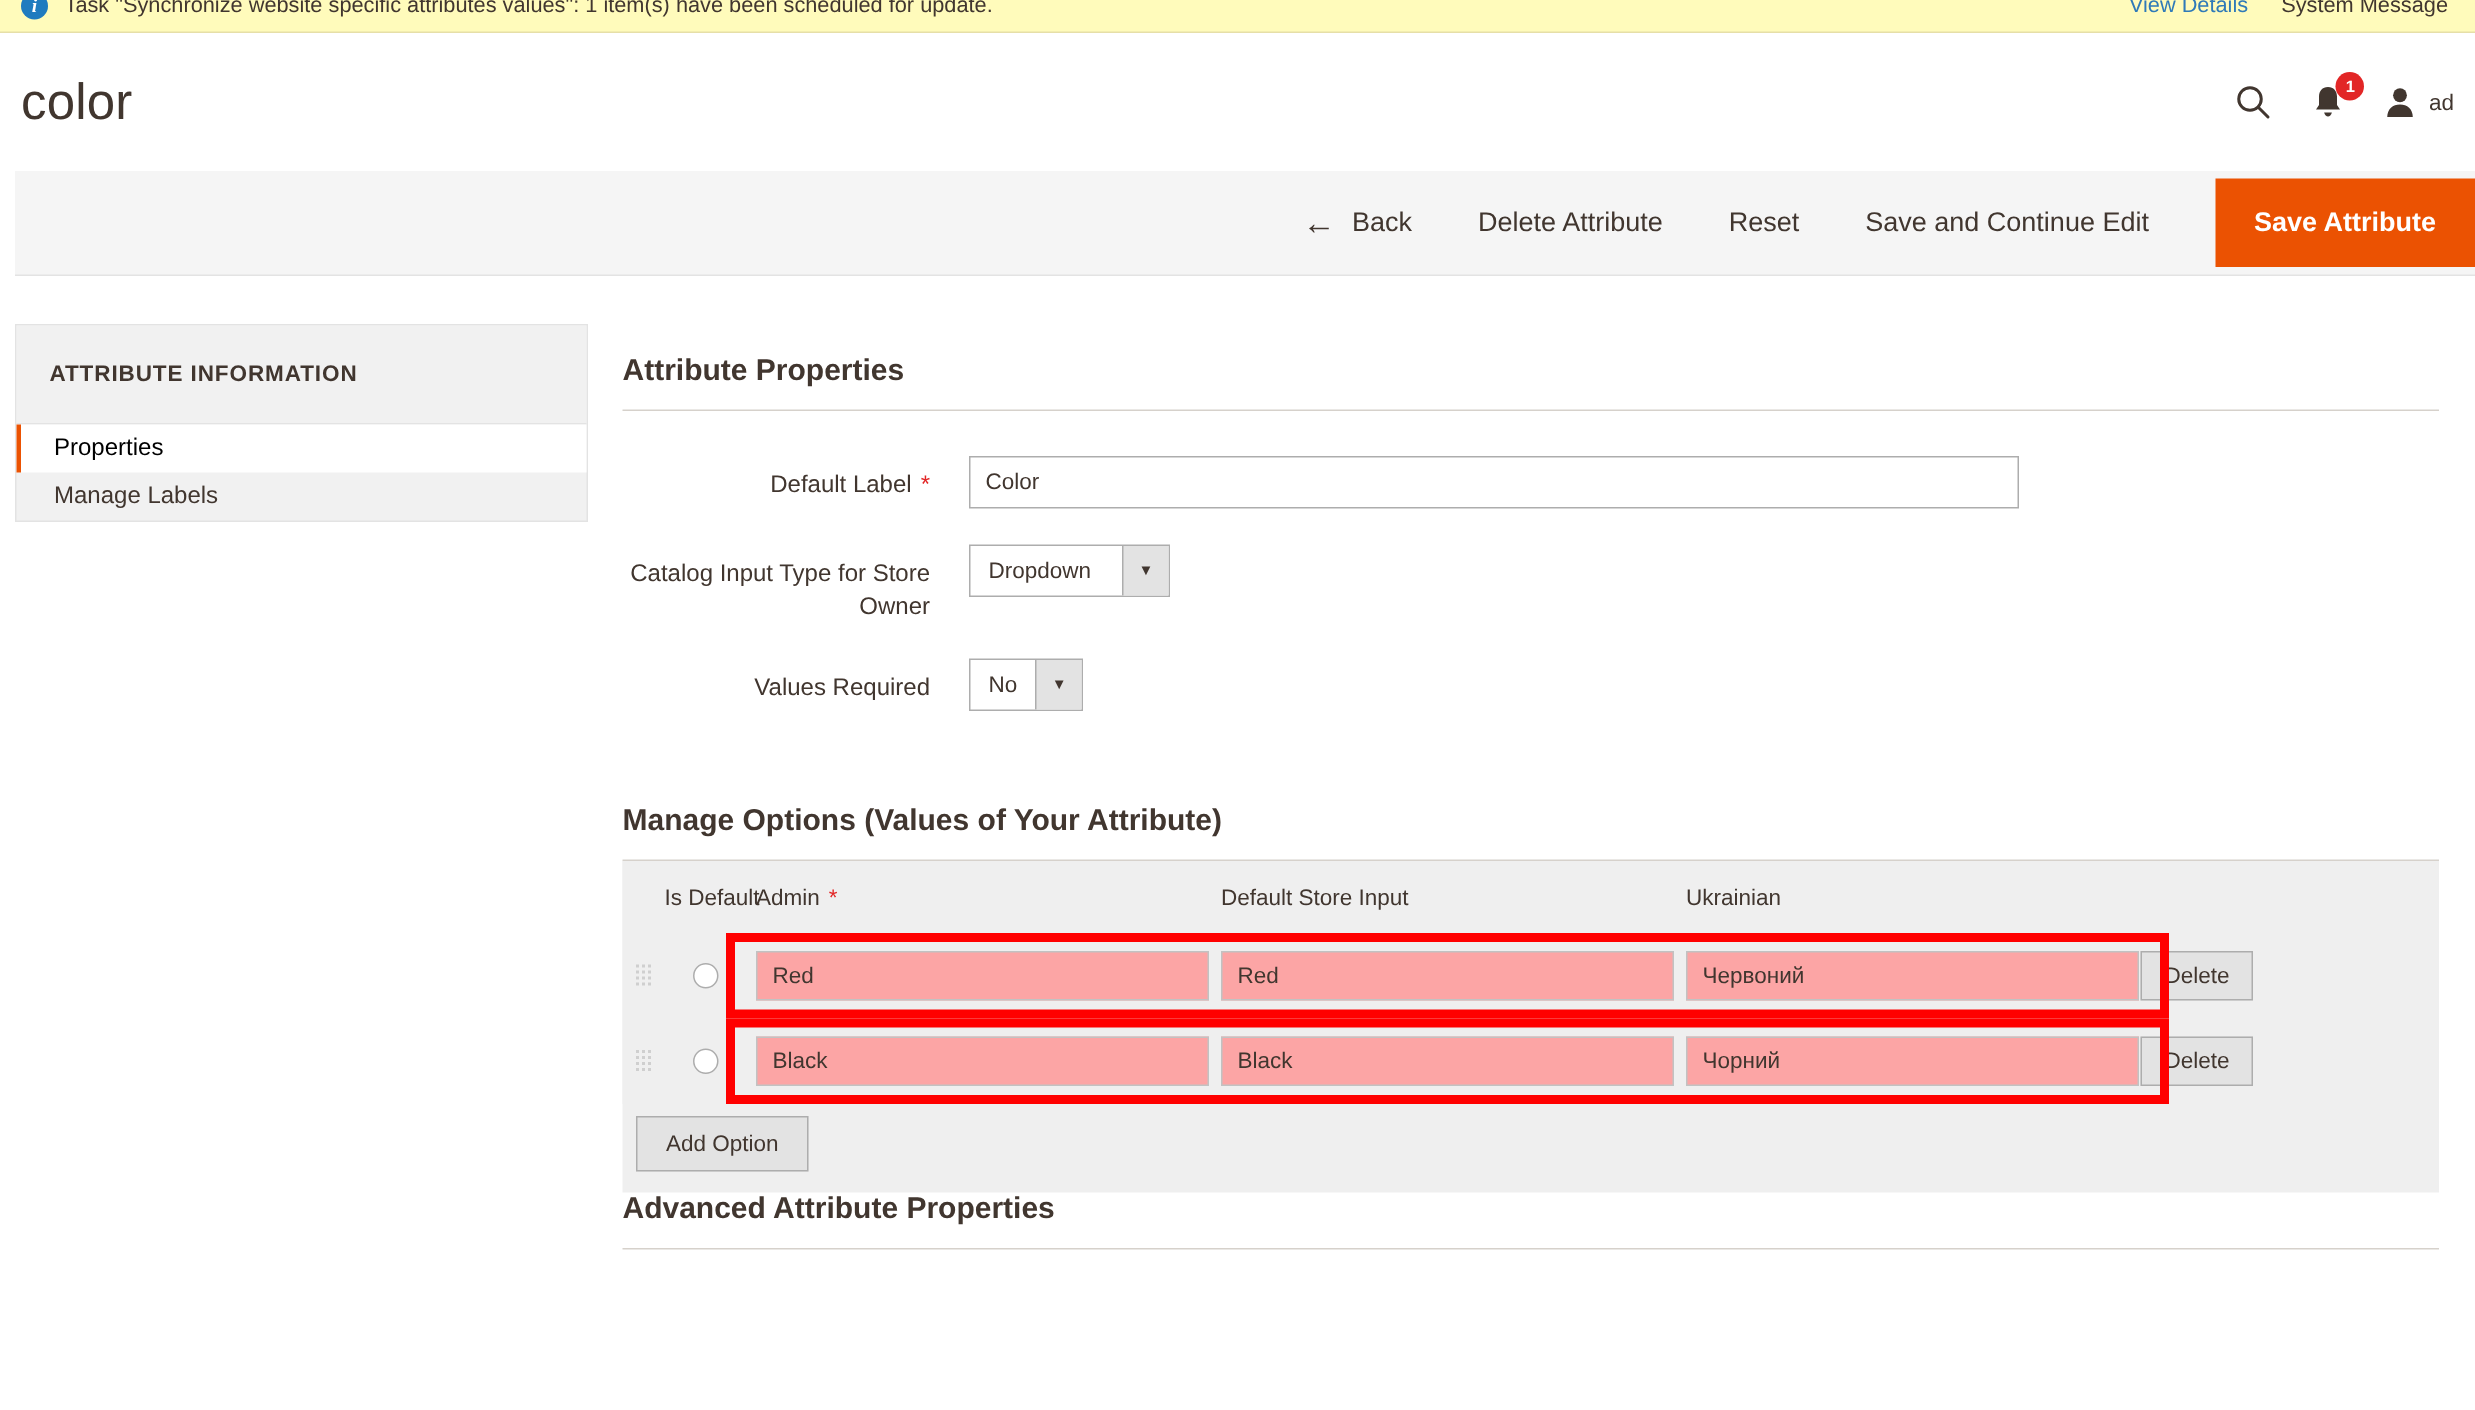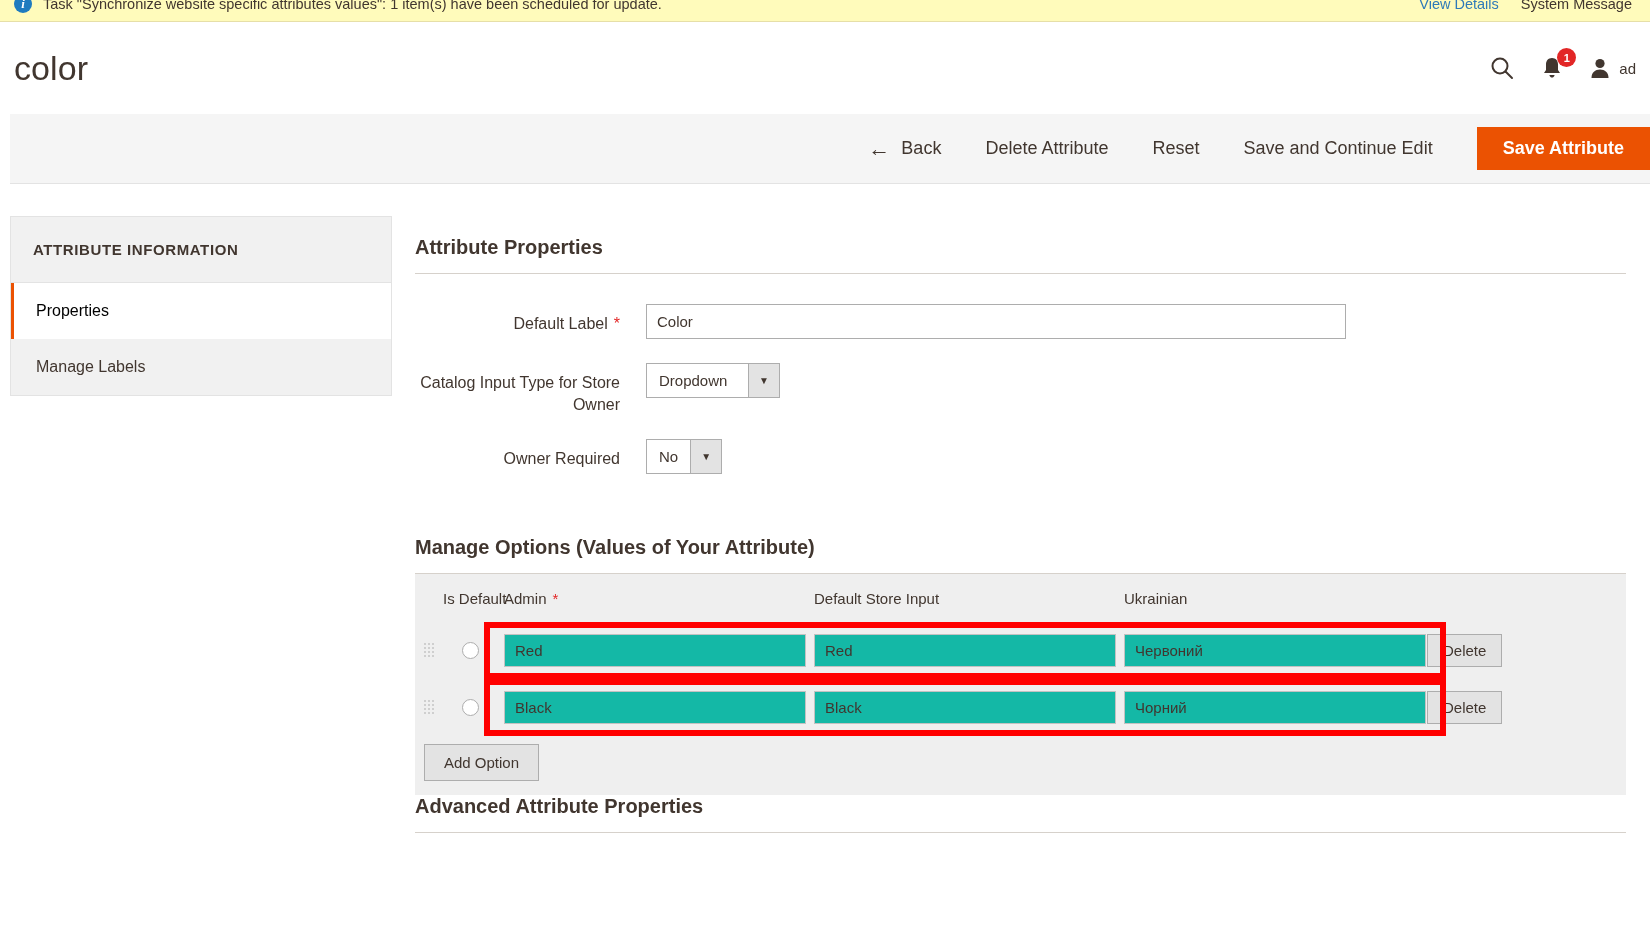--- a/index.html
+++ b/index.html
@@ -74,40 +74,40 @@
     background: none; border: none; cursor: pointer;
     font-family: inherit; font-size: 18px; color: #41362f;
     padding: 0 22px; height: 46px;
     display: flex; align-items: center; gap: 11px;
     white-space: nowrap;
   }
   .arrow-left { font-size: 22px; line-height: 1; }
   .tb-primary {
     background: #eb5202; color: #fff; font-weight: bold;
     border: none; cursor: pointer; font-family: inherit;
-    font-size: 18px; height: 43px; padding: 0 26px;
+    font-size: 18px; height: 59px; padding: 0 26px;
     display: flex; align-items: center; white-space: nowrap;
     margin-left: 22px;
   }
 
   
   .sidebar {
     position: absolute; left: 10px; top: 216px;
     width: 382px;
     background: #f1f1f1;
     border: 1px solid #e3e3e3;
   }
   .sb-head {
     padding: 24px 22px;
     font-size: 15px; font-weight: bold; letter-spacing: 0.6px;
     color: #41362f; background: #f1f1f1;
     border-bottom: 1px solid #e3e3e3;
   }
   .sb-item {
-    padding: 19px 22px;
+    padding: 7px 22px;
     font-size: 16px; color: #41362f;
     cursor: pointer; border-left: 3px solid transparent;
     background: transparent;
   }
   .sb-item.active {
     background: #fff; border-left: 3px solid #eb5202;
     color: #000;
   }
 
   .main {
@@ -170,21 +170,21 @@
     grid-template-rows: repeat(4, 3px); gap: 1px;
   }
   .drag-dots i { background: #cfcfcf; width: 2px; height: 2px; display: block; }
   .radio {
     width: 17px; height: 17px; border-radius: 50%;
     border: 1px solid #adadad; background: #fff;
     cursor: pointer; margin: 0 auto; display: block;
   }
   .cell-input {
     width: 302px; height: 33px;
-    border: 1px solid #c2c2c2; background: #14b8a6;
+    border: 1px solid #c2c2c2; background: #fca5a5;
     font-family: inherit; font-size: 15px; color: #41362f;
     padding: 0 10px; outline: none;
   }
   .del-btn {
     background: #e3e3e3; border: 1px solid #adadad;
     font-family: inherit; font-size: 15px; color: #41362f;
     padding: 7px 15px; cursor: pointer;
   }
   .add-btn {
     background: #e3e3e3; border: 1px solid #adadad;
@@ -288,21 +288,21 @@
     <div class="field-ctl">
       <div class="sel-wrap">
         <span class="sel-val" style="min-width:101px">Dropdown</span>
         <span class="sel-arrow">▼</span>
       </div>
     </div>
   </div>
 
   <div class="field-row">
     <div class="field-label">
-      <span>Owner Required</span>
+      <span>Values Required</span>
     </div>
     <div class="field-ctl">
       <div class="sel-wrap">
         <span class="sel-val" style="min-width:40px">No</span>
         <span class="sel-arrow">▼</span>
       </div>
     </div>
   </div>
 
   <div style="margin-top:62px">

